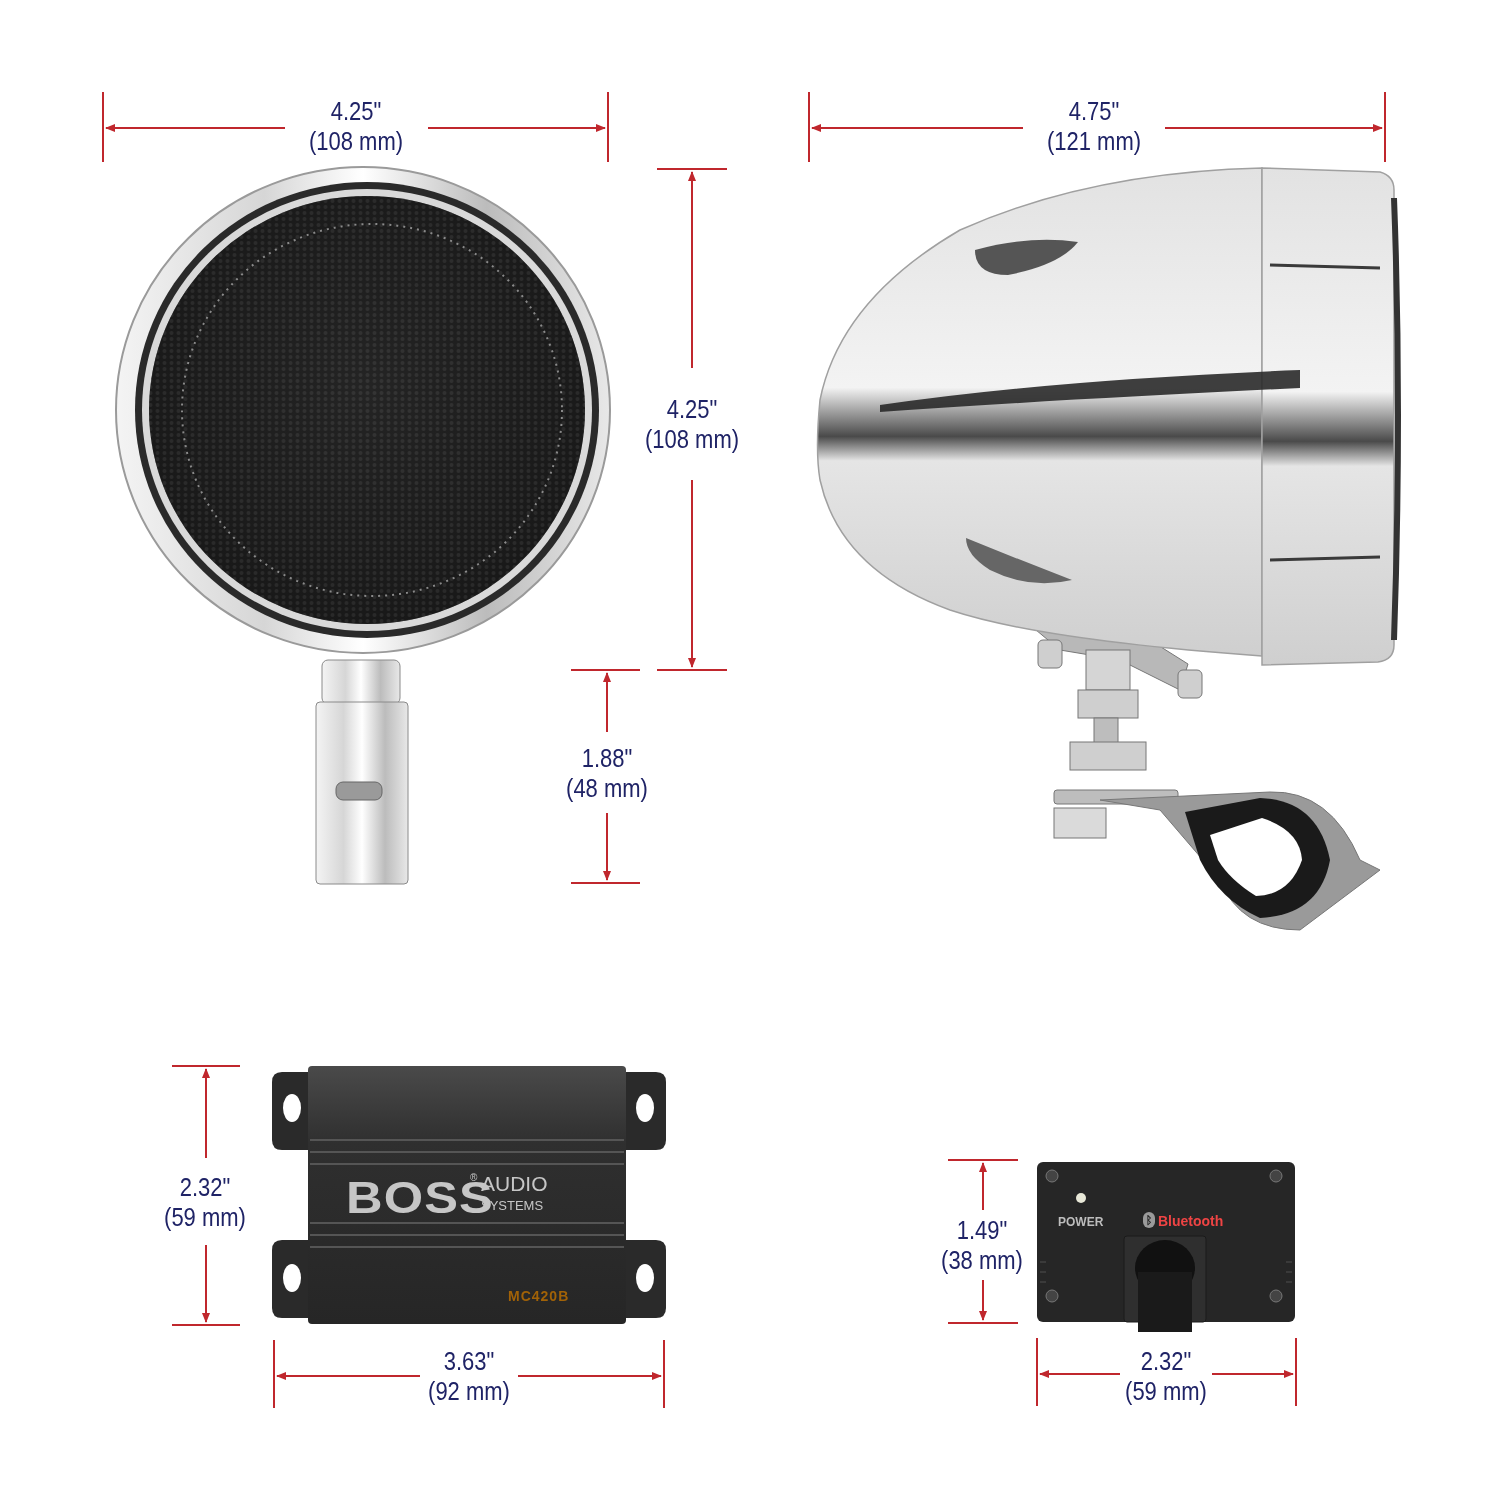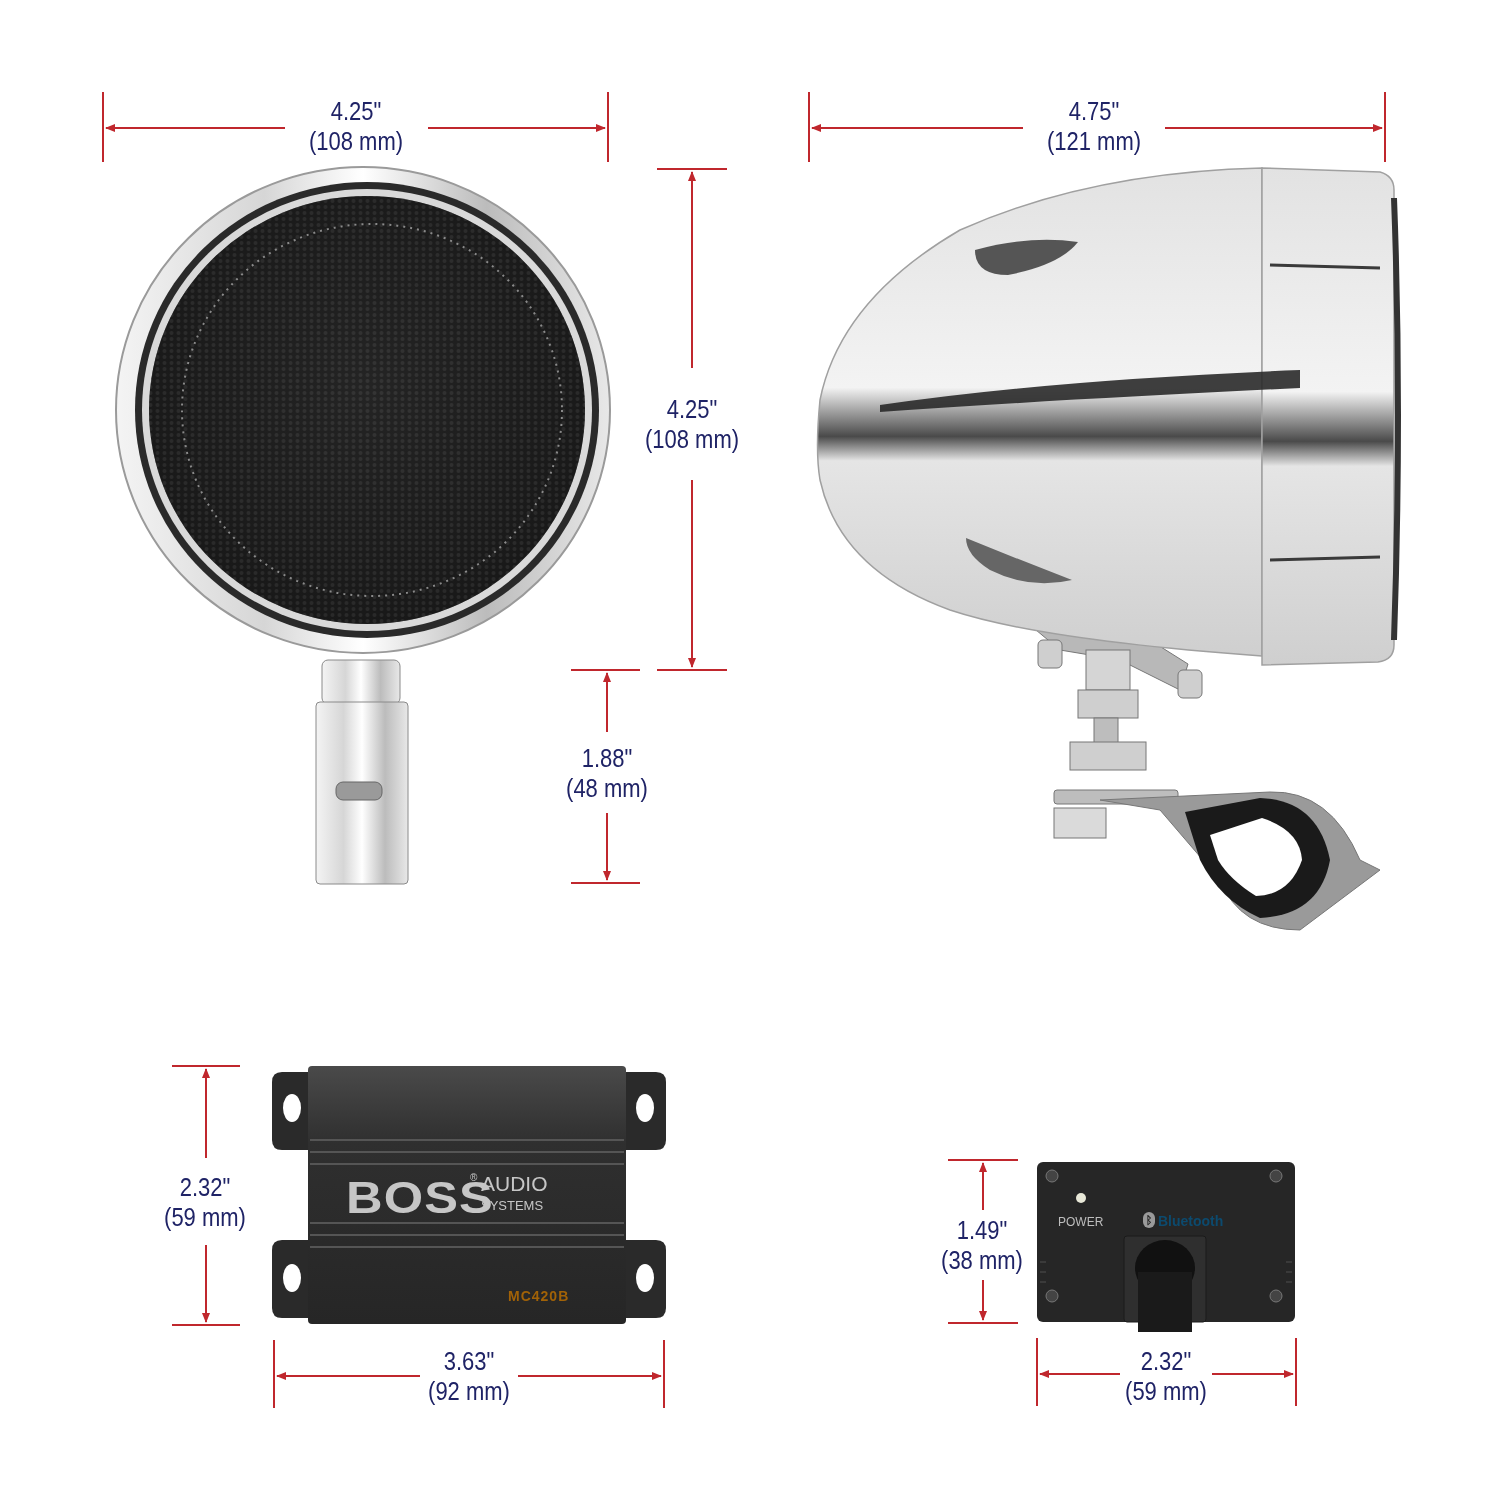--- a/index.html
+++ b/index.html
@@ -167,23 +167,23 @@
     </g>
   </g>
 </svg>
 
 <div class="abs" style="left:346px;top:1176px;font-family:'Liberation Sans',sans-serif;font-weight:bold;font-size:44px;color:#c6c6c6;letter-spacing:1px;transform:scaleX(1.15);transform-origin:left;line-height:44px;">BOSS</div>
 <div class="abs" style="left:470px;top:1172px;font-size:10px;color:#c6c6c6;">®</div>
 <div class="abs" style="left:481px;top:1174px;font-size:21px;line-height:20px;color:#c6c6c6;">AUDIO</div>
 <div class="abs" style="left:481px;top:1196px;font-size:13px;line-height:20px;color:#c6c6c6;">SYSTEMS</div>
 <div class="abs" style="left:508px;top:1288px;font-size:14px;font-weight:bold;color:#a16207;letter-spacing:1px;">MC420B</div>
 
-<div class="abs" style="left:1058px;top:1215px;font-size:12px;font-weight:normal;color:#bdbdbd;">POWER</div>
+<div class="abs" style="left:1058px;top:1215px;font-size:12px;font-weight:bold;color:#bdbdbd;">POWER</div>
 <div class="abs" style="left:1143px;top:1212px;width:12px;height:16px;border-radius:6px;background:#9a9a9a;color:#262626;font-size:11px;line-height:16px;text-align:center;font-weight:bold;">ᛒ</div>
-<div class="abs" style="left:1158px;top:1213px;font-size:14px;font-weight:bold;color:#0c4a6e;text-align:right;">Bluetooth</div>
+<div class="abs" style="left:1158px;top:1213px;font-size:14px;font-weight:bold;color:#ef4444;text-align:right;">Bluetooth</div>
 
 <div class="dim-text" style="left:296px;top:96px;width:120px;">
   <div>4.25"</div>
   <div>(108 mm)</div>
 </div>
 <div class="dim-text" style="left:632px;top:394px;width:120px;">
   <div>4.25"</div>
   <div>(108 mm)</div>
 </div>
 <div class="dim-text" style="left:552px;top:743px;width:110px;">

